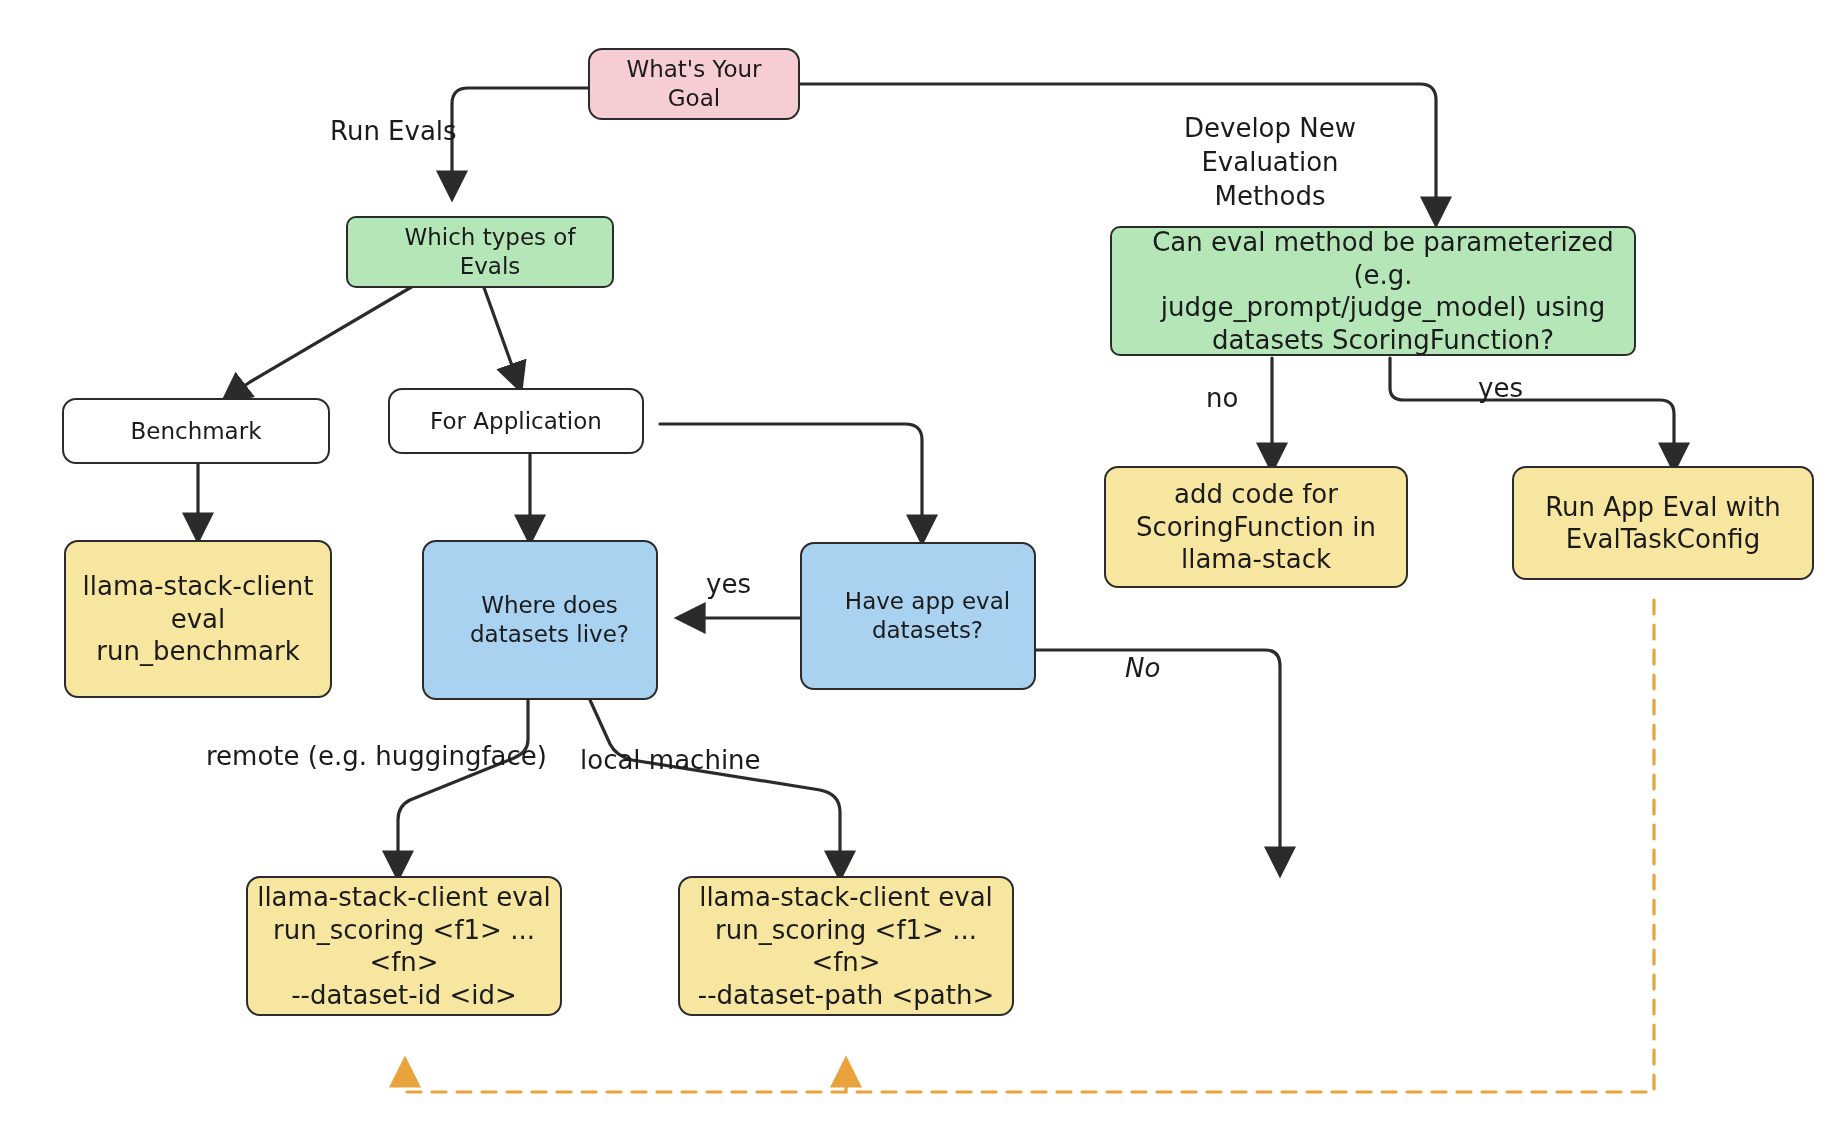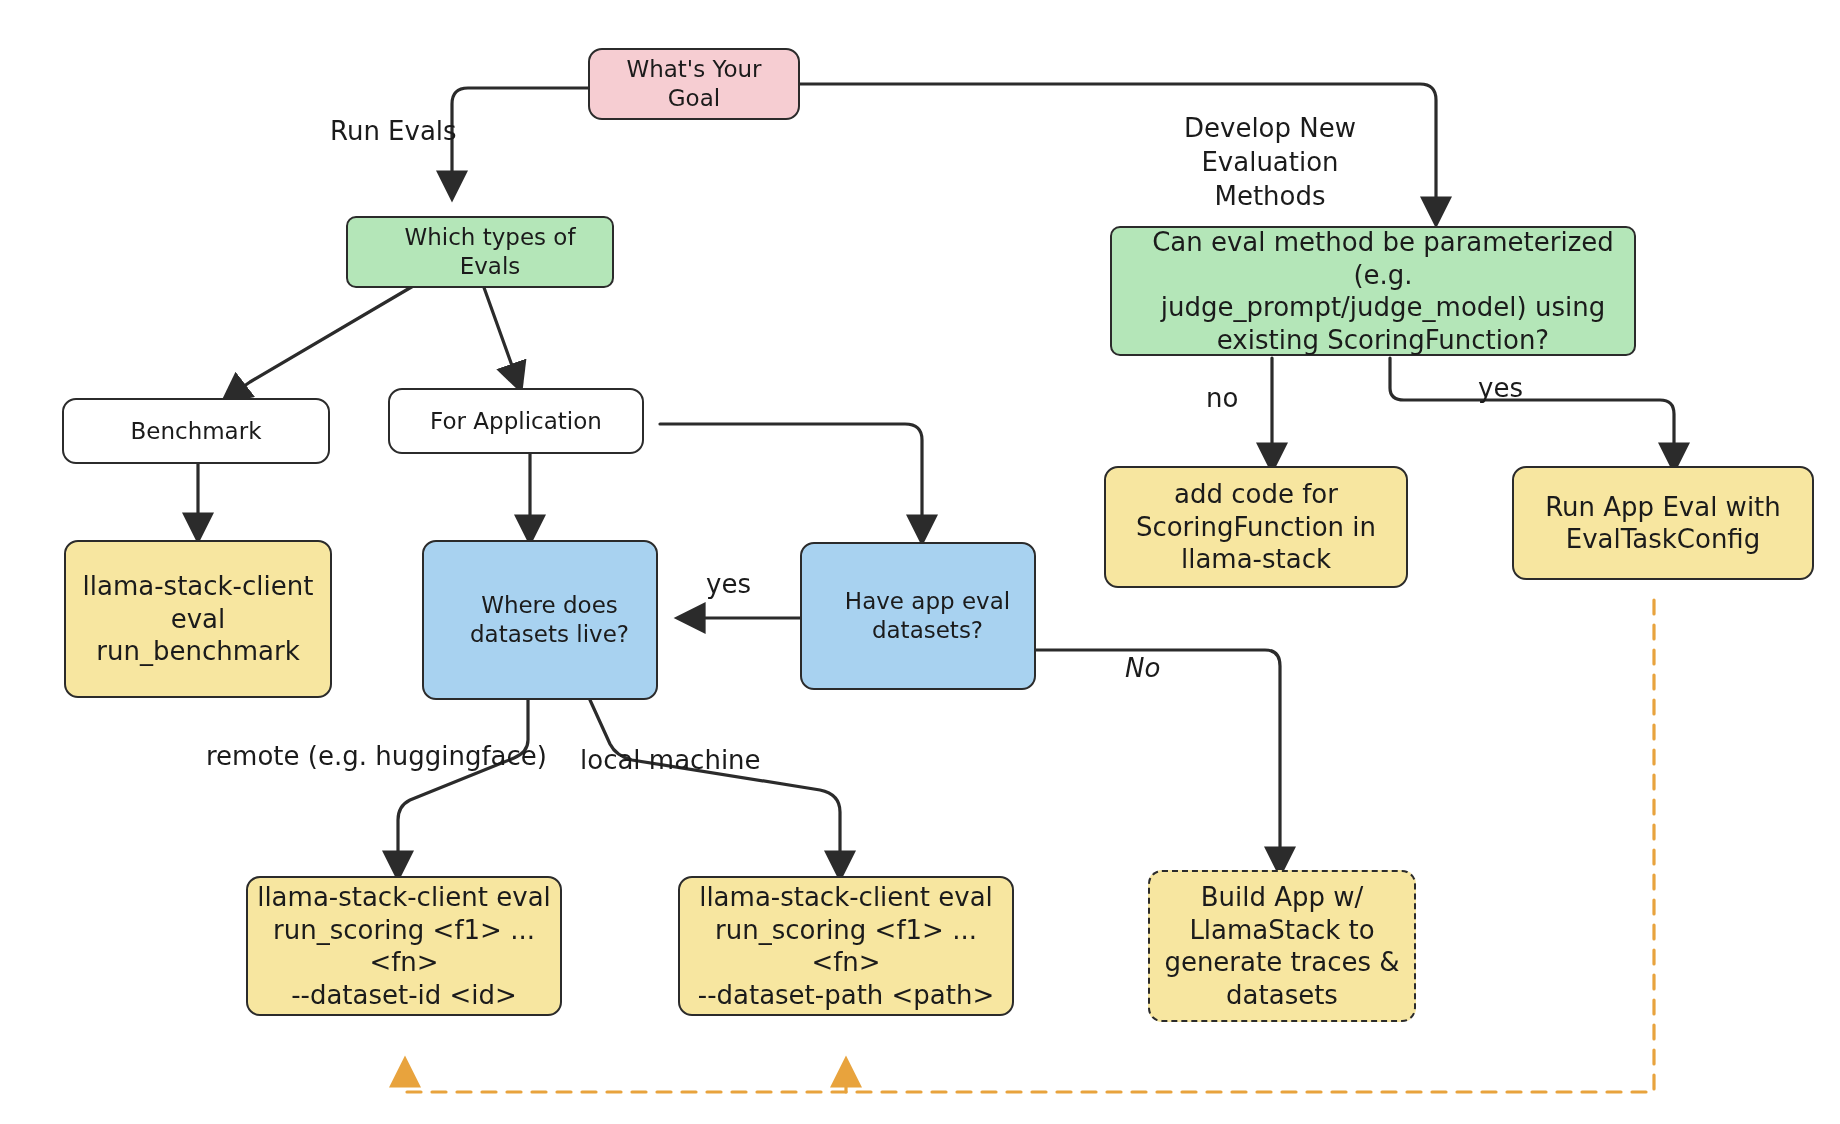--- a/index.html
+++ b/index.html
@@ -103,21 +103,21 @@
   </svg>
 
   <div class="node rounded pink fs-23" style="left:588px; top:48px; width:212px; height:72px;">What's Your
 Goal</div>
 
   <div class="node soft green fs-23" style="left:346px; top:216px; width:268px; height:72px;">Which types of
 Evals</div>
 
   <div class="node soft green fs-22" style="left:1110px; top:226px; width:526px; height:130px;">Can eval method be parameterized (e.g.
 judge_prompt/judge_model) using
-existing ScoringFunction?</div>
+datasets ScoringFunction?</div>
 
   <div class="node rounded white fs-23" style="left:62px; top:398px; width:268px; height:66px;">Benchmark</div>
 
   <div class="node rounded white fs-23" style="left:388px; top:388px; width:256px; height:66px;">For Application</div>
 
   <div class="node rounded yellow fs-22" style="left:1104px; top:466px; width:304px; height:122px;">add code for
 ScoringFunction in
 llama-stack</div>
 
   <div class="node rounded yellow fs-22" style="left:1512px; top:466px; width:302px; height:114px;">Run App Eval with
@@ -133,24 +133,20 @@
 datasets?</div>
 
   <div class="node rounded yellow fs-22" style="left:246px; top:876px; width:316px; height:140px;">llama-stack-client eval
 run_scoring &lt;f1&gt; ... &lt;fn&gt;
 --dataset-id &lt;id&gt;</div>
 
   <div class="node rounded yellow fs-22" style="left:678px; top:876px; width:336px; height:140px;">llama-stack-client eval
 run_scoring &lt;f1&gt; ... &lt;fn&gt;
 --dataset-path &lt;path&gt;</div>
 
-  <div class="node rounded dashed fs-22" style="left:1148px; top:870px; width:268px; height:152px;">Build App w/
-LlamaStack to
-generate traces &amp;
-datasets</div>
 
   <div class="label fs-22" style="left:330px; top:115px;">Run Evals</div>
 
   <div class="label fs-22" style="left:1120px; top:112px; text-align:center; width:300px;">Develop New Evaluation
 Methods</div>
 
   <div class="label fs-22" style="left:1206px; top:382px;">no</div>
 
   <div class="label fs-22" style="left:1478px; top:372px;">yes</div>
 

